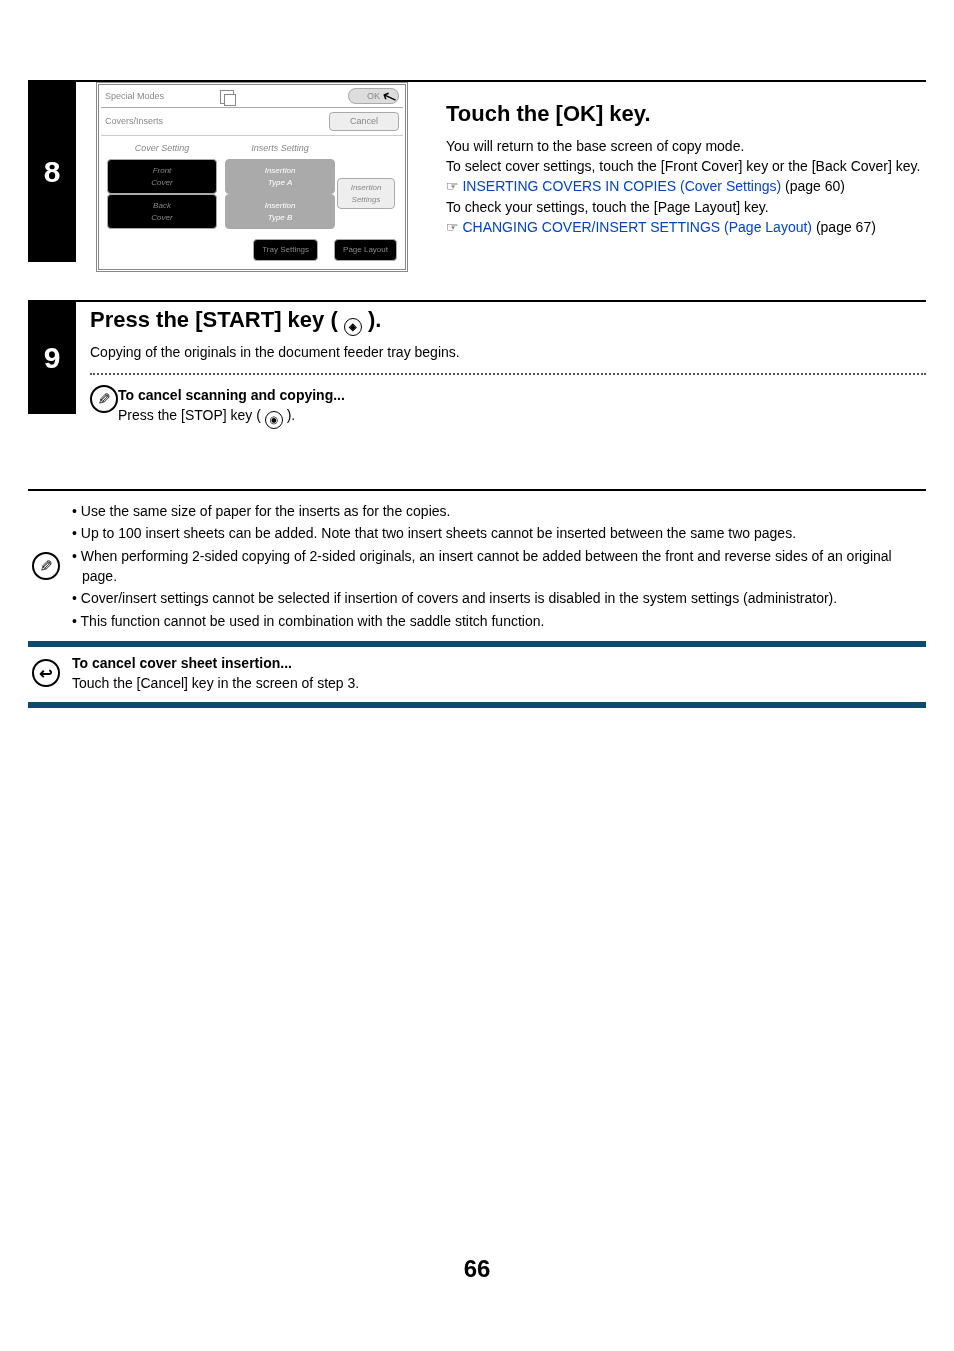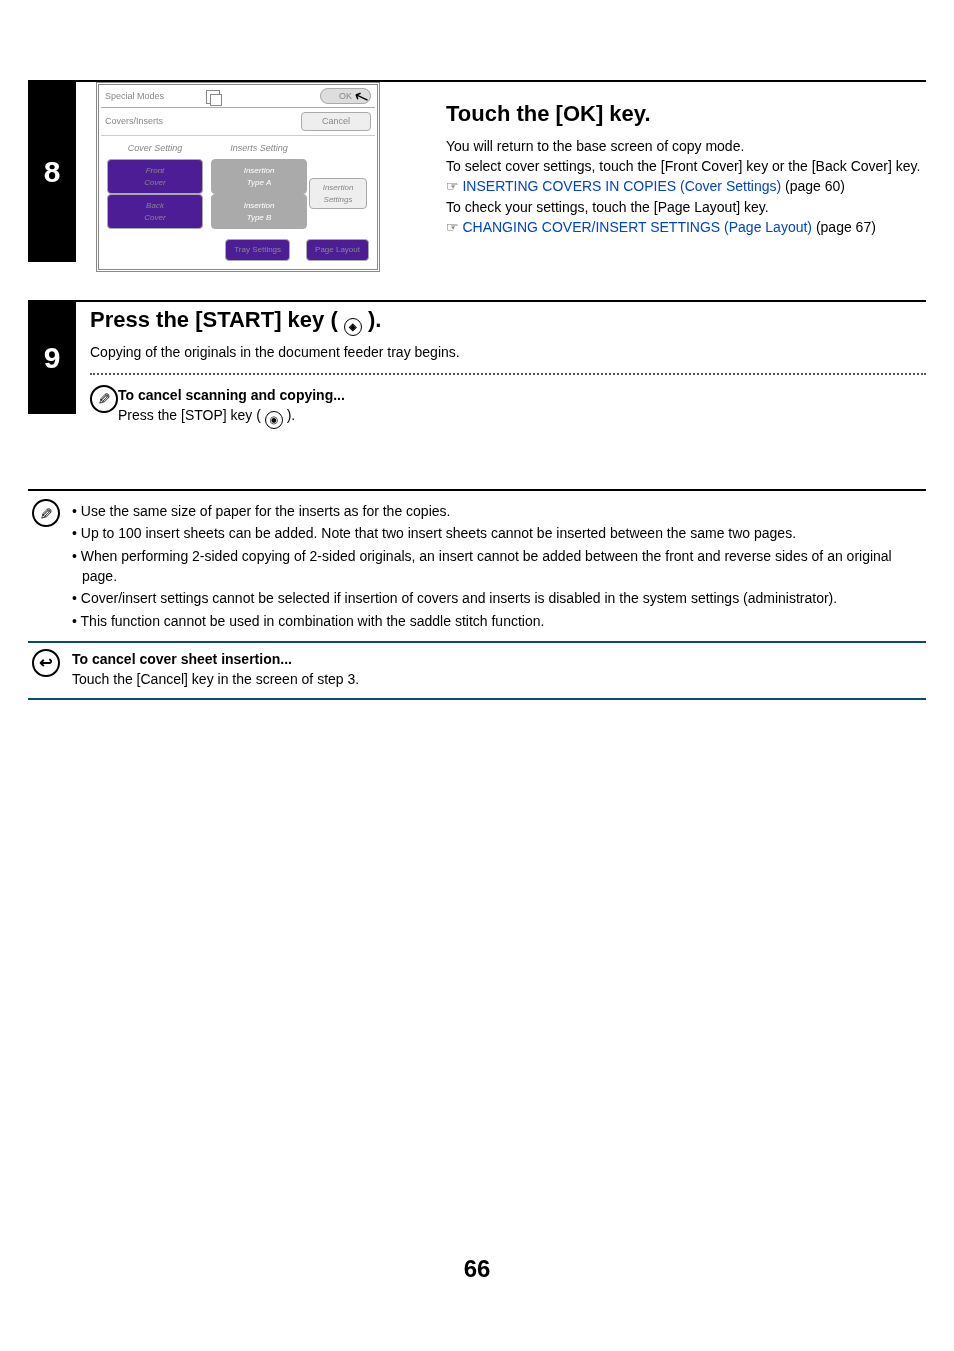--- a/index.html
+++ b/index.html
@@ -55,21 +55,21 @@
     .pointer::before {
       content: "☞ ";
       color: #000;
     }
     hr.rule { border: none; border-top: 2px solid #000; margin: 0; }
     
     
     .dialog {
       border: 3px double #888;
       background: #fff;
-      width: 284px;
+      width: 312px;
       font-size: 9px;
       color: #888;
       padding: 2px;
     }
     .dlg-titlebar {
       display: flex;
       align-items: center;
       border-bottom: 1px solid #aaa;
       padding: 3px 4px;
     }
@@ -101,21 +101,21 @@
       gap: 8px;
       position: relative;
     }
     .dlg-colA, .dlg-colB { flex: 1; display:flex; flex-direction:column; font-style:italic;}
     .dlg-label { text-align: center; color:#888; margin-bottom: 4px; }
     .mini-btn {
       border: 1px solid #aaa;
       border-radius: 4px;
       padding: 5px 4px;
       text-align: center;
-      background: #4c1d95;
+      background: #000000;
       color:#888;
       font-size: 8px;
     }
     .mini-btn.dark { background: #aaa; color: #fff; }
     .side-btn {
       position: absolute;
       right: 2px;
       top: 36px;
       border: 1px solid #aaa;
       border-radius: 4px;
@@ -164,23 +164,23 @@
       flex-shrink:0;
       font-size: 16px;
     }
     .hatched::before { content: "✎"; transform: rotate(90deg); }
     .back-icon::before { content: "↩"; font-weight:bold;}
     
     
     .info-wrap { margin: 0 28px; }
     .info-box {
       border-top: 2px solid #000;
-      border-bottom: 2px solid #0c4a6e;
-      display: flex;
-      align-items: flex-start;
+      border-bottom: 6px solid #0c4a6e;
+      display: flex;
+      align-items: center;
       gap: 12px;
       padding: 8px 4px;
     }
     .info-box + .info-box { border-top: none; margin-top: -2px; }
     .info-content ul { list-style: none; }
     .info-content li::before { content: "• "; }
     .info-content li { margin: 2px 0; }
     .info-content li.wrap { text-indent: -10px; padding-left: 10px; }
     
     .page-num {

